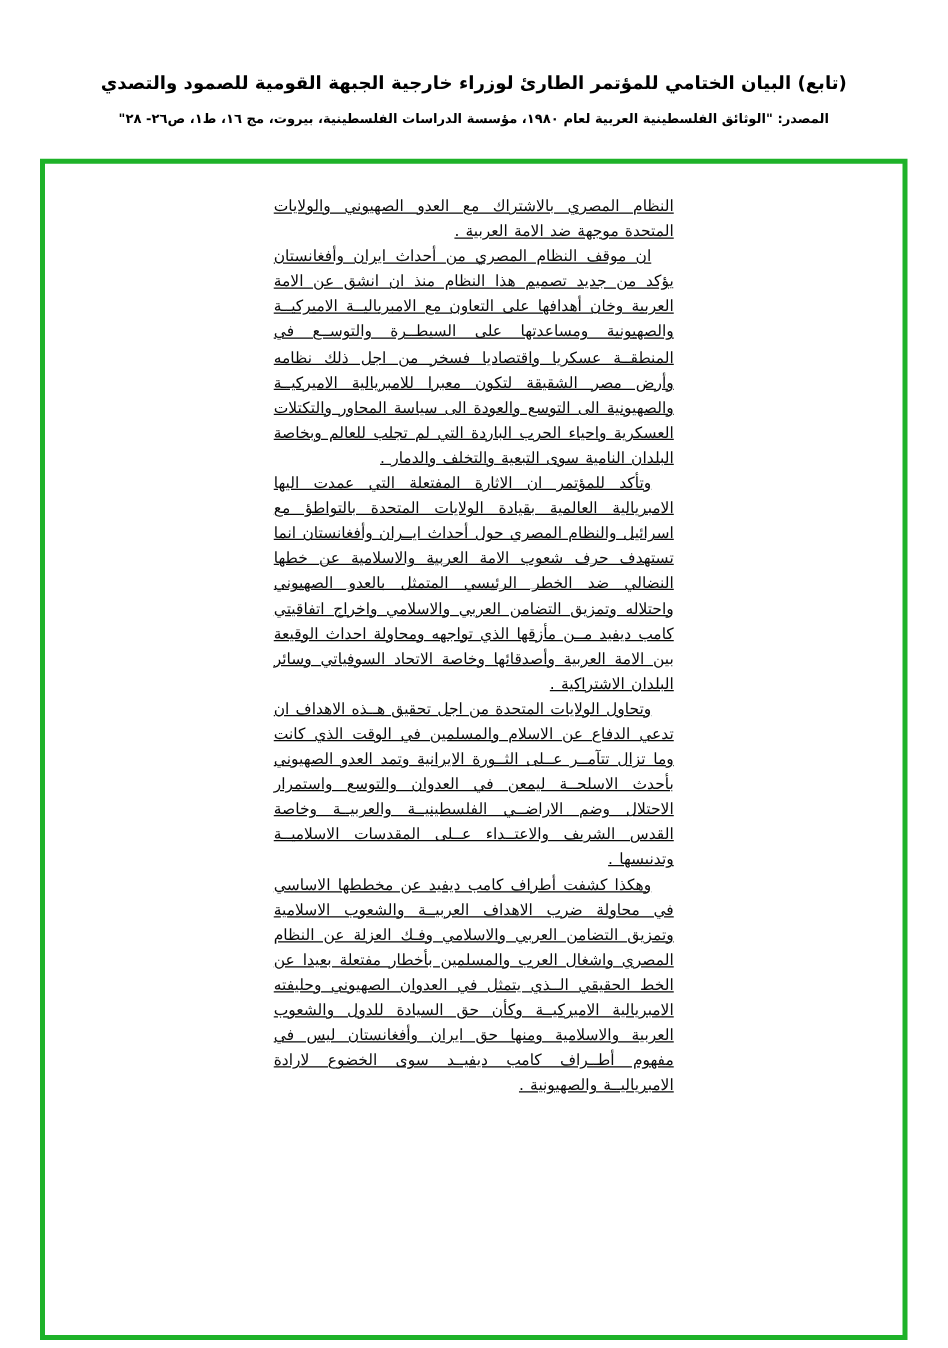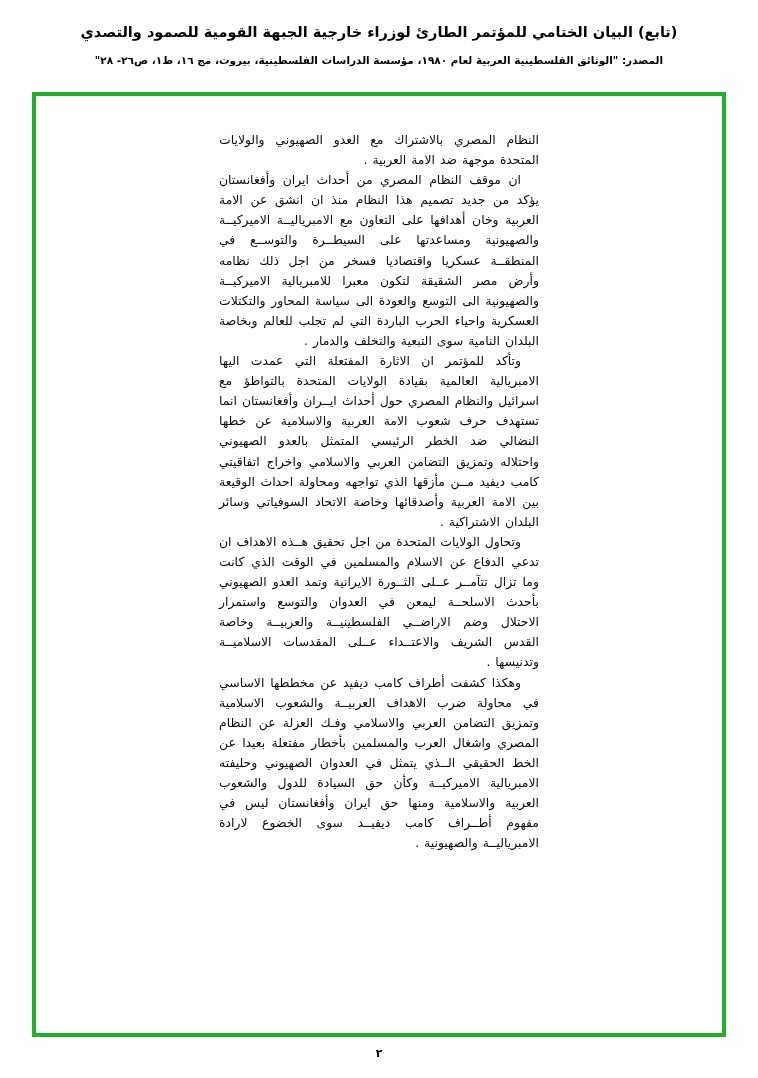--- a/index.html
+++ b/index.html
@@ -17,20 +17,21 @@
   }
   .page {
     width: 758px;
     height: 1078px;
     position: relative;
     box-sizing: border-box;
   }
   .doc-header {
     padding: 22px 40px 0 40px;
     text-align: center;
+    margin-top: 35px;
   }
   .doc-title {
     font-size: 14.5px;
     font-weight: bold;
     line-height: 1.45;
     letter-spacing: 0px;
     direction: rtl;
   }
   .doc-source {
     margin-top: 10px;
@@ -53,28 +54,29 @@
     position: absolute;
     top: 0;
     left: 0;
     right: 0;
     bottom: 0;
     padding: 24px 0 0 0;
     box-sizing: border-box;
   }
   .body-text {
     width: 320px;
-    margin: 10px auto;
+    margin: 0 auto;
     direction: rtl;
     text-align: justify;
     text-align-last: right;
     font-size: 12.4px;
     line-height: 1.62;
     word-spacing: 1px;
     color: #0a0a0a;
+    text-decoration: underline;
   }
   .para {
     margin: 0 0 0 0;
     text-indent: 18px;
   }
   .para.first {
     text-indent: 0;
   }
   .page-number {
     position: absolute;

